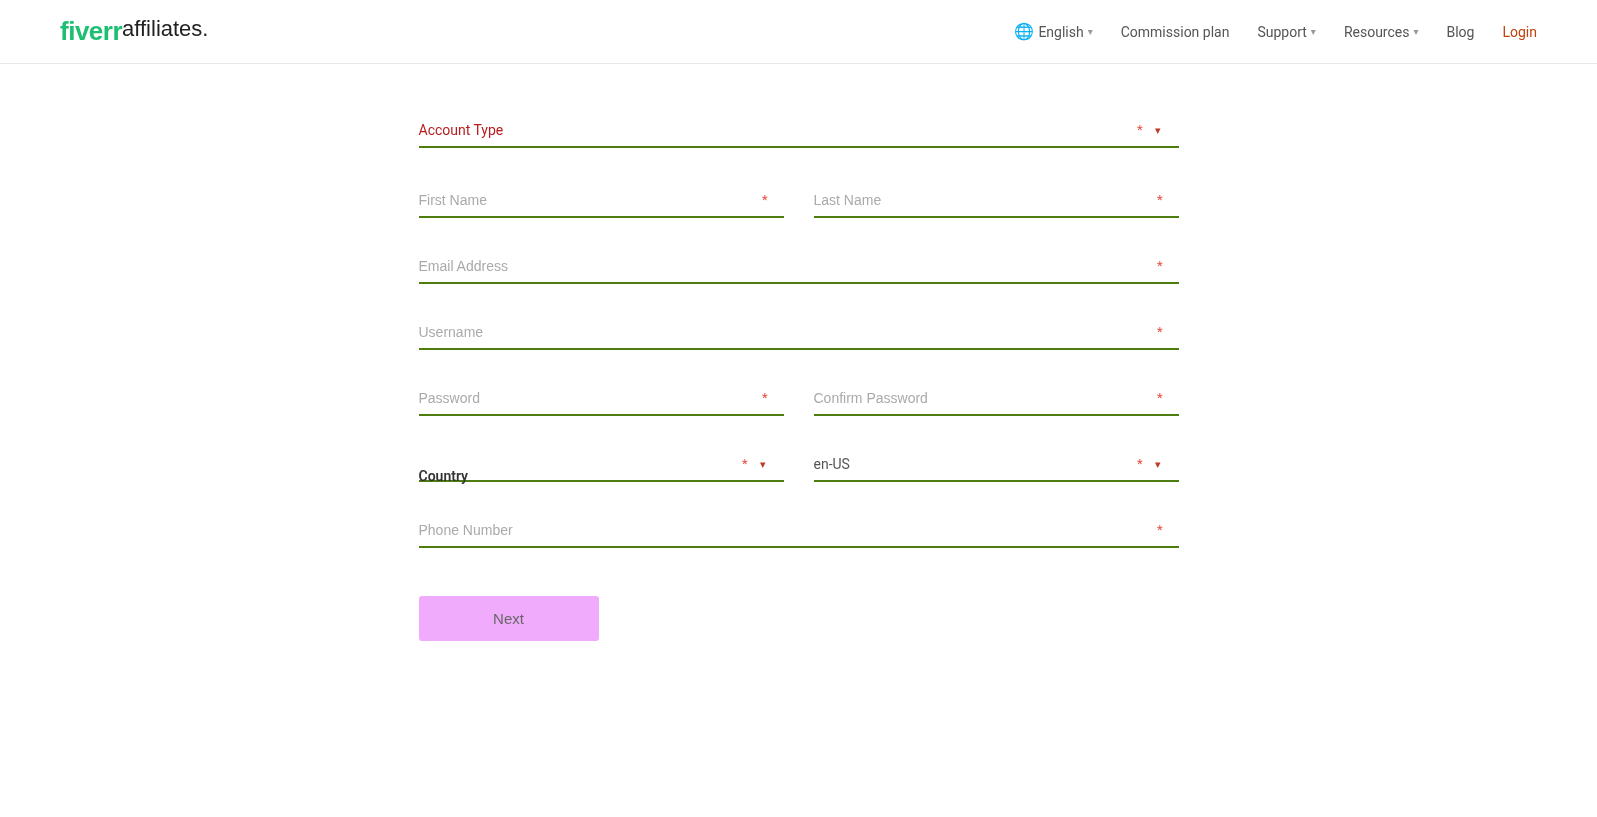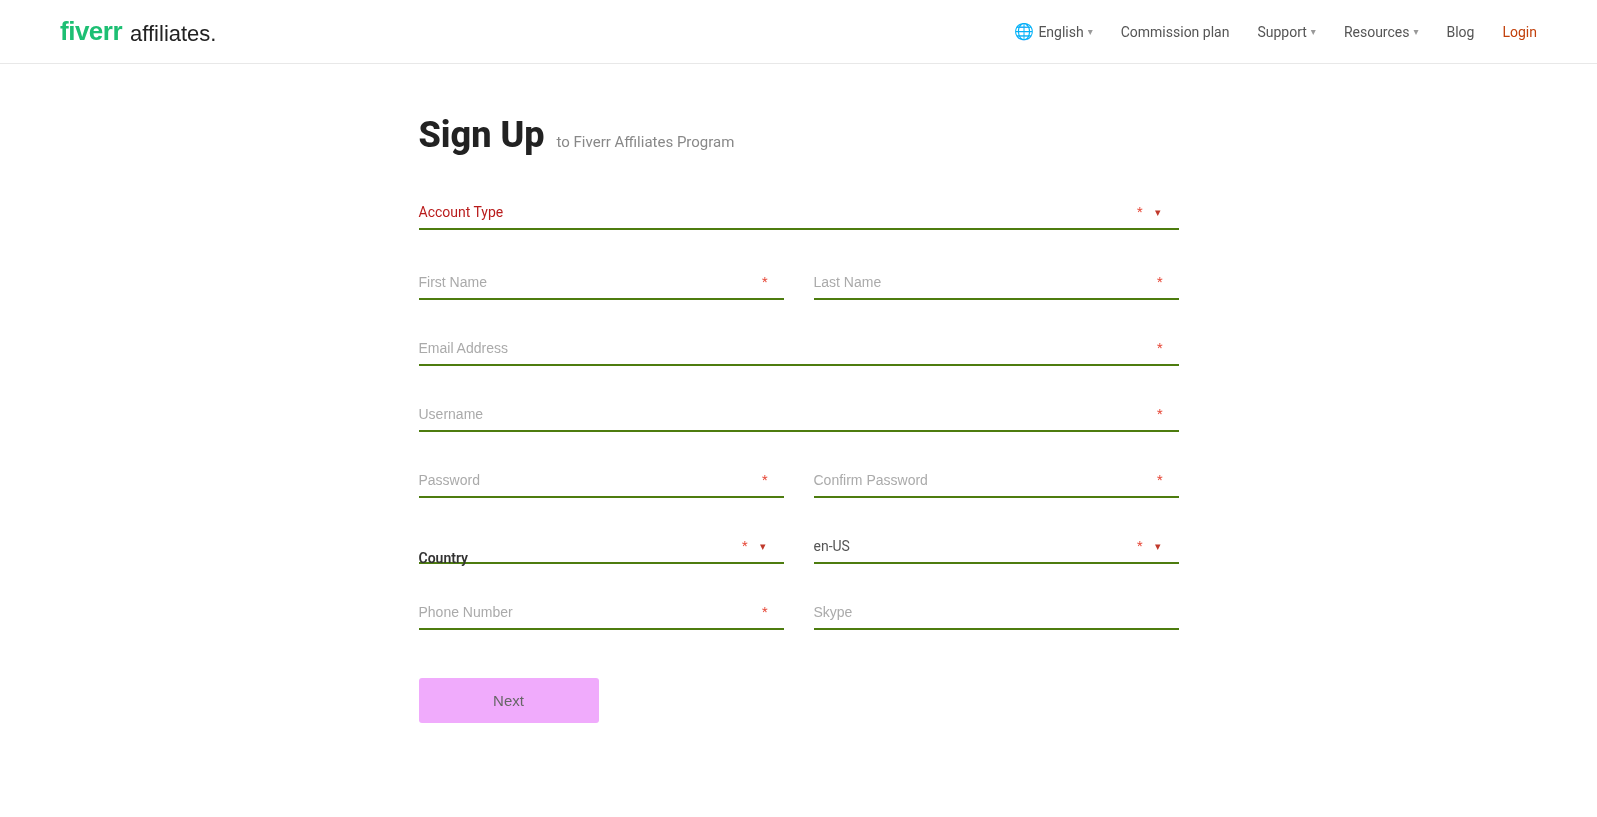--- a/index.html
+++ b/index.html
@@ -22,22 +22,22 @@
       align-items: center;
       justify-content: space-between;
       padding: 0 60px;
       height: 64px;
       border-bottom: 1px solid #e8e8e8;
       background: #fff;
     }
 
     .logo {
       display: flex;
-      align-items: flex-end;
-      gap: 8px;
+      align-items: flex-start;
+      gap: 0px;
     }
 
     .logo-fiverr {
       font-size: 26px;
       font-weight: 900;
       color: #1dbf73;
       font-family: 'Helvetica Neue', Arial, sans-serif;
       letter-spacing: -0.5px;
     }
 
@@ -237,24 +237,20 @@
     <span class="nav-item">
       <span>Resources</span>
       <span class="chevron">▾</span>
     </span>
     <span class="nav-item">Blog</span>
     <span class="nav-item nav-login">Login</span>
   </nav>
 </header>
 
 <main class="main-content">
-  <div class="page-title">
-    <span class="title-signup">Sign Up</span>
-    <span class="title-sub">to Fiverr Affiliates Program</span>
-  </div>
 
   <form class="signup-form">
 
     <div class="form-row single account-type-row">
       <div class="form-field full">
         <div class="select-wrapper">
           <select class="select-field placeholder-text">
             <option value="" disabled="" selected=""></option>
             <option value="individual">Individual</option>
             <option value="company">Company</option>
@@ -326,23 +322,20 @@
           <span class="dropdown-arrow">▾</span>
         </div>
       </div>
     </div>
 
     <div class="form-row">
       <div class="form-field">
         <input type="tel" placeholder="Phone Number" style="">
         <span class="required-star">*</span>
       </div>
-      <div class="form-field">
-        <input type="text" placeholder="Skype" style="">
-      </div>
     </div>
 
     <div>
       <button type="button" class="btn-next">Next</button>
     </div>
 
   </form>
 </main>
 
 </body></html>

